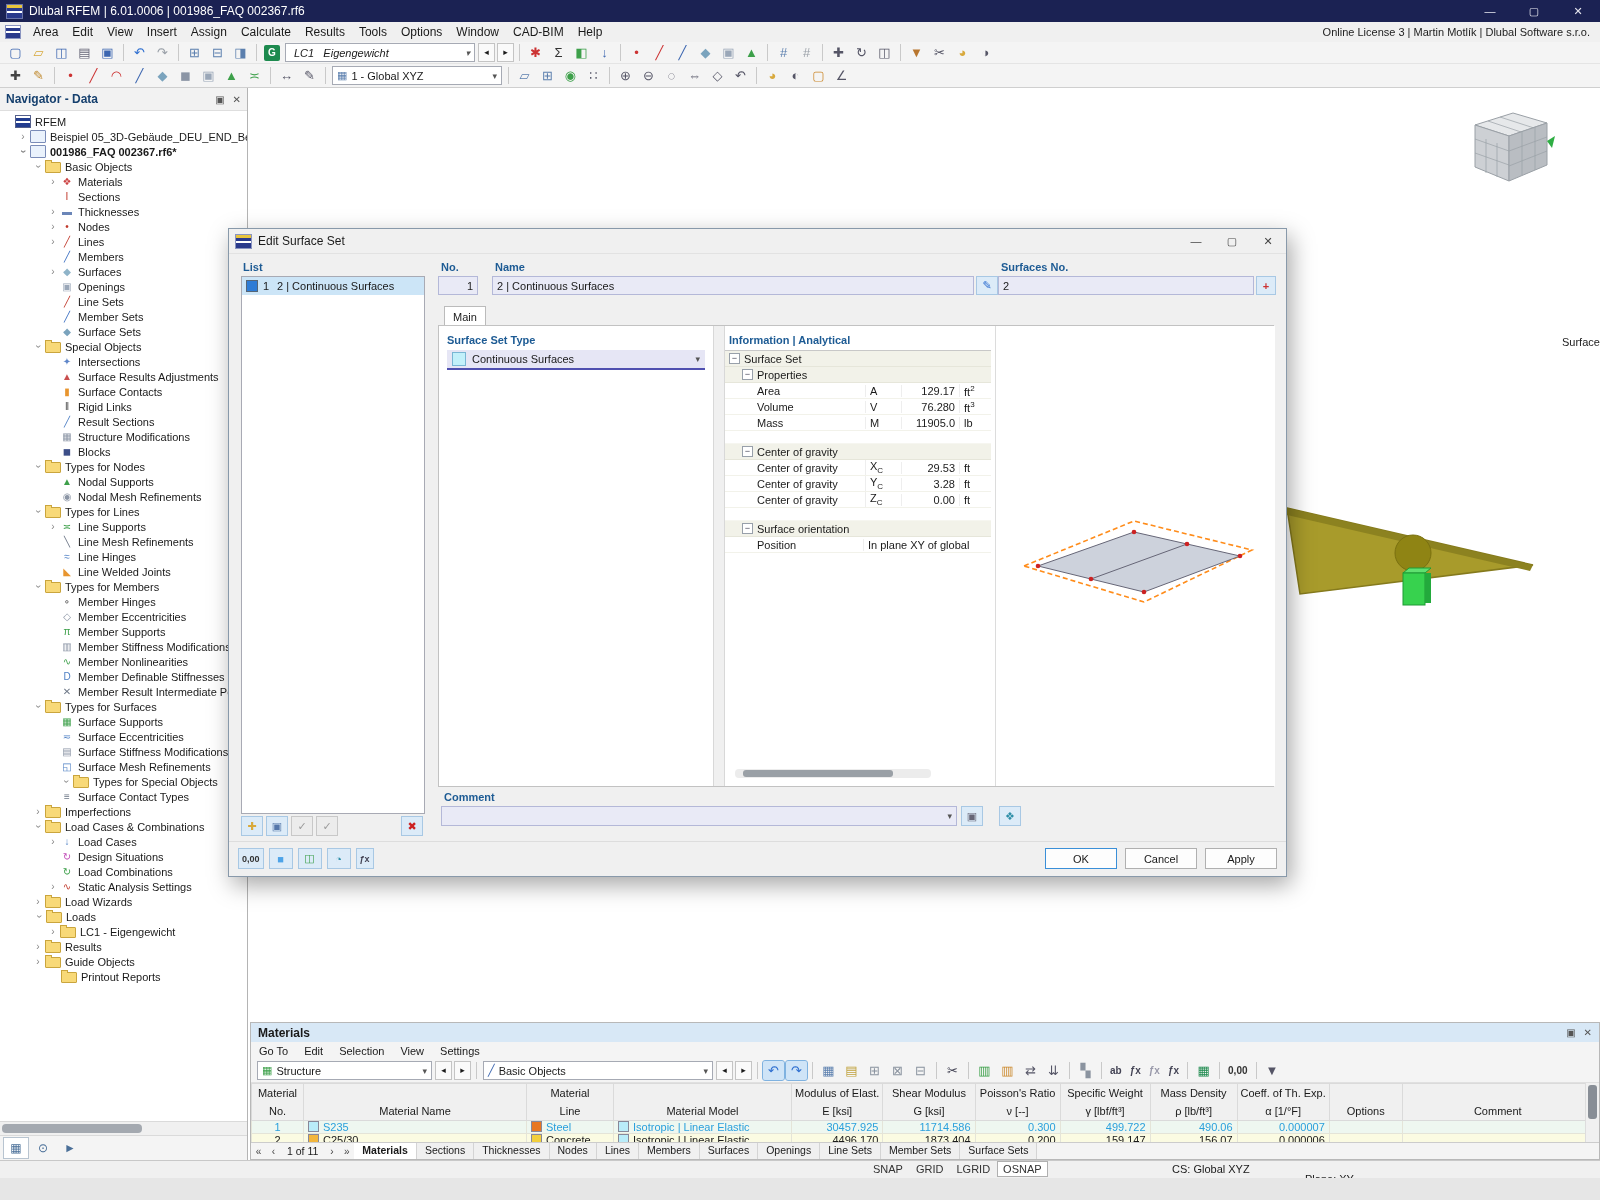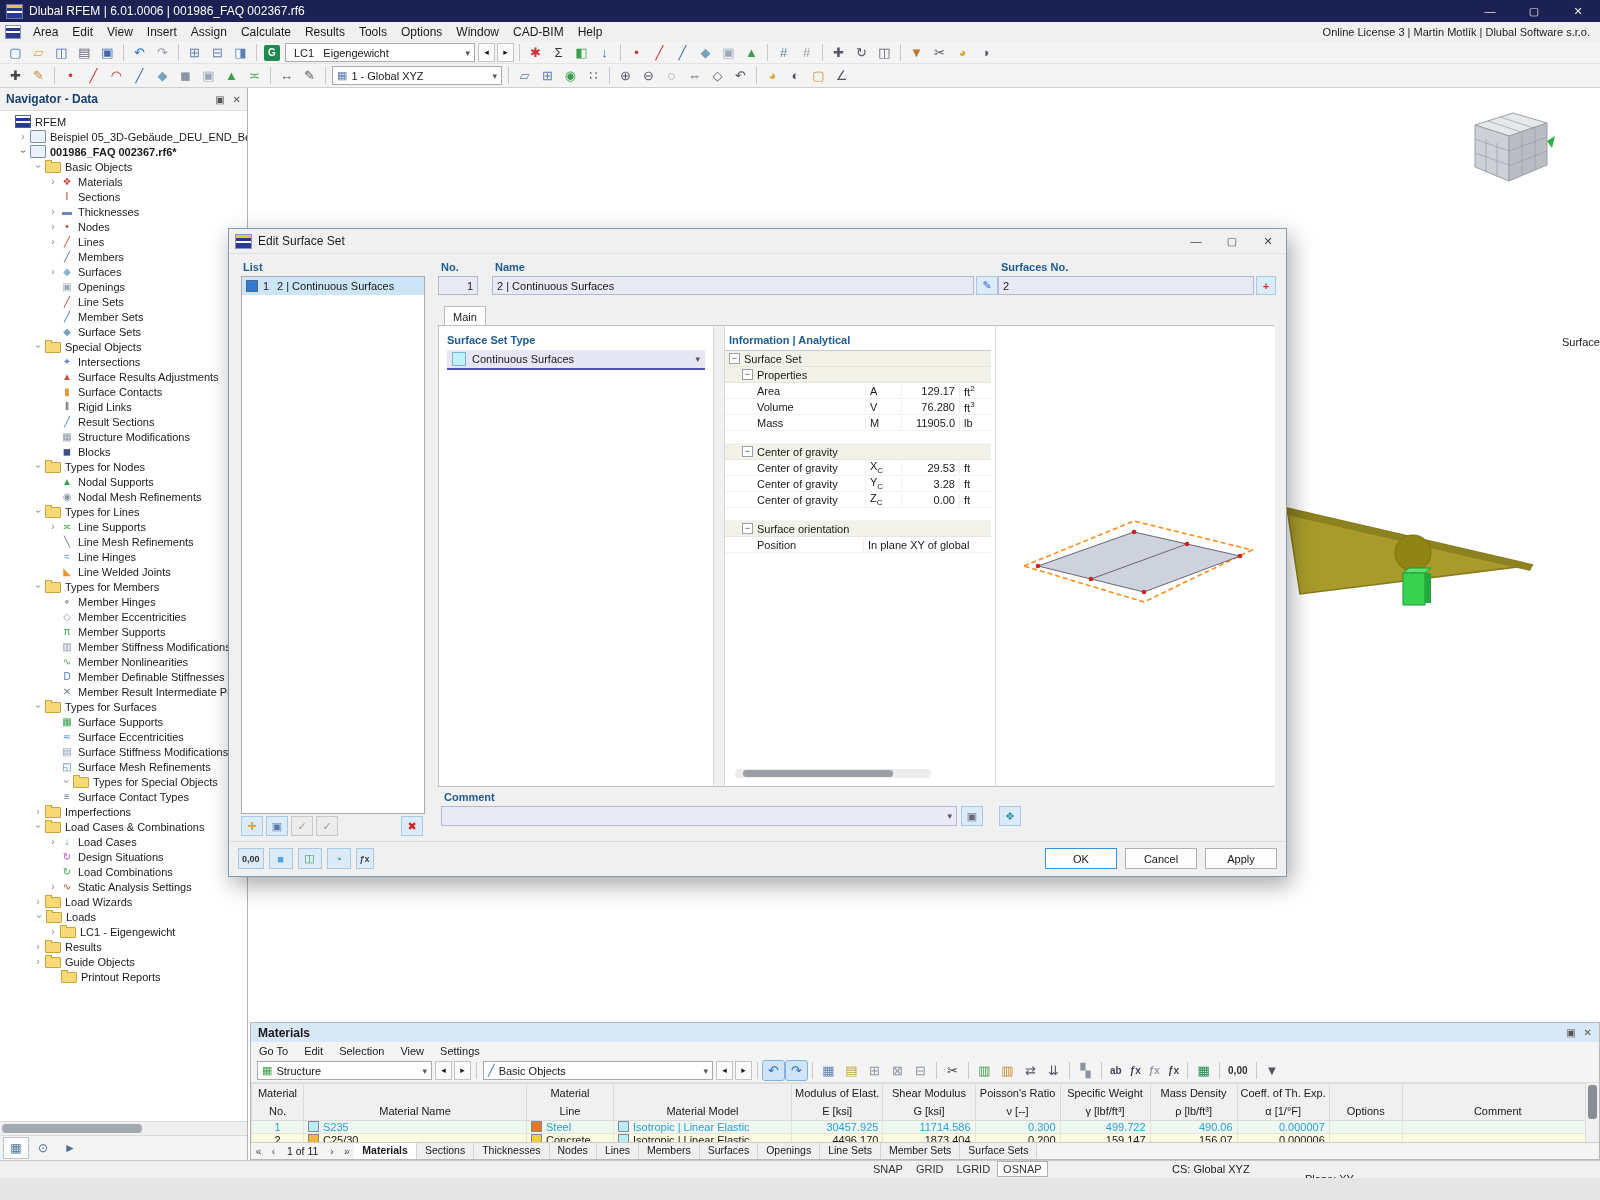--- a/index.html
+++ b/index.html
@@ -206,21 +206,21 @@
     <span class="tb-icon" style="color: rgb(60, 102, 176);">▣</span>
     <span class="tb-sep"></span>
     <span class="tb-icon" style="color: rgb(47, 111, 208);">↶</span>
     <span class="tb-icon" style="color: rgb(154, 160, 168);">↷</span>
     <span class="tb-sep"></span>
     <span class="tb-icon" style="color: rgb(91, 127, 174);">⊞</span>
     <span class="tb-icon" style="color: rgb(91, 127, 174);">⊟</span>
     <span class="tb-icon" style="color: rgb(91, 127, 174);">◨</span>
     <span class="tb-sep"></span>
     <span class="tb-badge" style="background: rgb(29, 138, 78);">G</span>
-    <span class="tb-combo" style="width: 190px;">
+    <span class="tb-combo" style="width: 190px; font-style: italic;">
       <span class="tb-combo-txt">LC1   Eigengewicht</span>
       <span class="tb-combo-arr">▾</span>
     </span>
     <span class="tb-small">◂</span>
     <span class="tb-small">▸</span>
     <span class="tb-sep"></span>
     <span class="tb-icon" style="color: rgb(204, 51, 51);">✱</span>
     <span class="tb-icon" style="color: rgb(51, 51, 51);">Σ</span>
     <span class="tb-icon" style="color: rgb(61, 160, 74);">◧</span>
     <span class="tb-icon" style="color: rgb(60, 102, 176);">↓</span>

